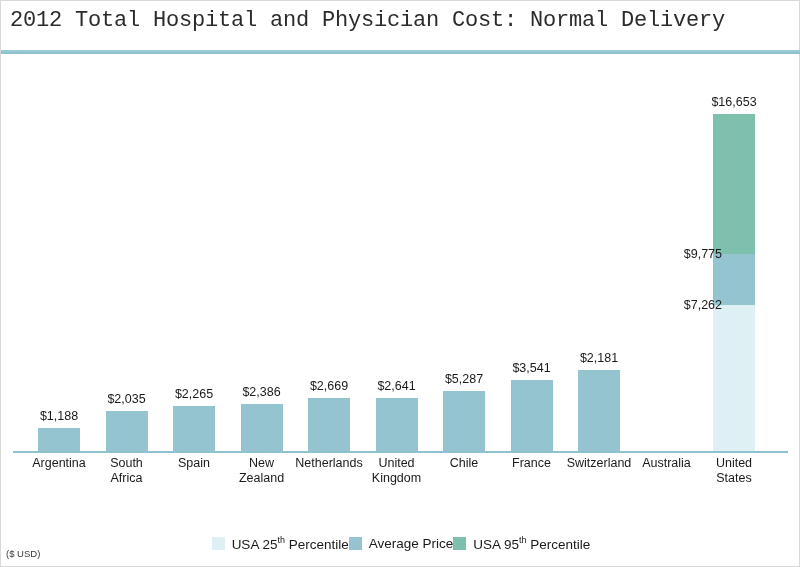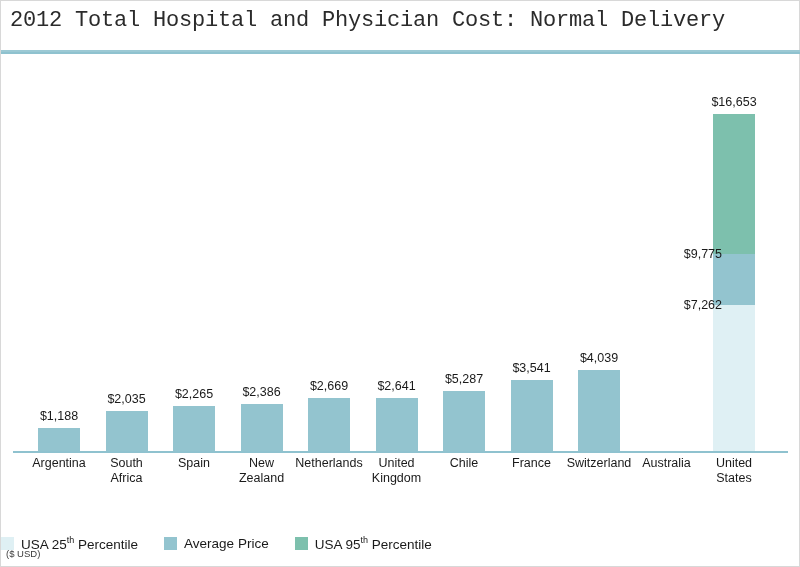--- a/index.html
+++ b/index.html
@@ -160,23 +160,22 @@
   }
 
   
   .legend {
     position: absolute;
     left: 0;
     top: 530px;
     width: 800px;
     height: 24px;
     display: flex;
-    justify-content: flex-start;
+    justify-content: center;
     align-items: center;
-    gap: 26px;
   }
   .legend-item {
     display: flex;
     align-items: center;
     gap: 7px;
     font-size: 13.5px;
     color: #1a1a1a;
     white-space: nowrap;
   }
   .swatch {
@@ -240,21 +239,21 @@
       <div class="bar-slot" style="left: 419px;">
         <div class="bar" style="height: 61px; background: rgb(147, 196, 207);"></div>
         <div class="bar-label" style="bottom: 66px;">$5,287</div>
       </div>
       <div class="bar-slot" style="left: 486.5px;">
         <div class="bar" style="height: 72px; background: rgb(147, 196, 207);"></div>
         <div class="bar-label" style="bottom: 77px;">$3,541</div>
       </div>
       <div class="bar-slot" style="left: 554px;">
         <div class="bar" style="height: 82px; background: rgb(147, 196, 207);"></div>
-        <div class="bar-label" style="bottom: 87px;">$4,039</div>
+        <div class="bar-label" style="bottom: 87px;">$2,181</div>
       </div>
       <div class="us-slot" style="left: 689px;">
         <div class="us-p25" style="height: 338px; background: rgb(223, 240, 244);"></div>
         <div class="us-p95" style="bottom: 198px; height: 140px; background: rgb(125, 192, 173);"></div>
         <div class="us-avg" style="bottom: 147px; height: 51px; background: rgb(147, 196, 207);"></div>
         <div class="us-lbl" style="bottom: 343px; left: 50%; transform: translateX(-50%);">$16,653</div>
         <div class="us-lbl" style="bottom: 191px; right: 44px;">$9,775</div>
         <div class="us-lbl" style="bottom: 140px; right: 44px;">$7,262</div>
       </div>
     </div>

